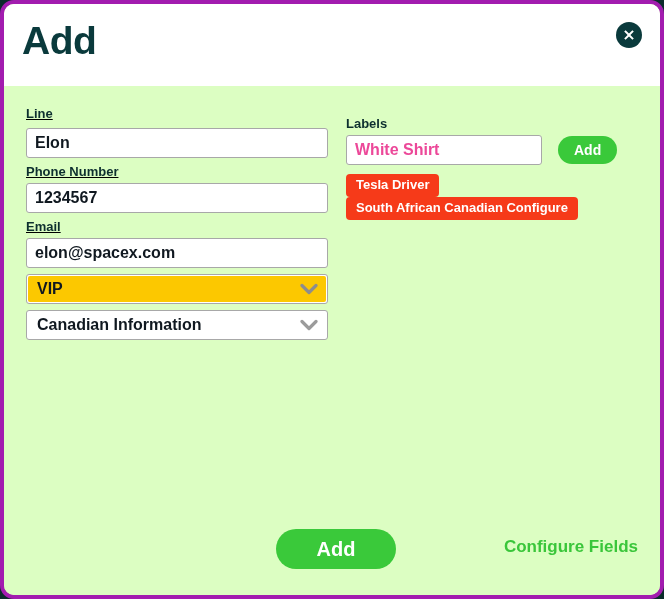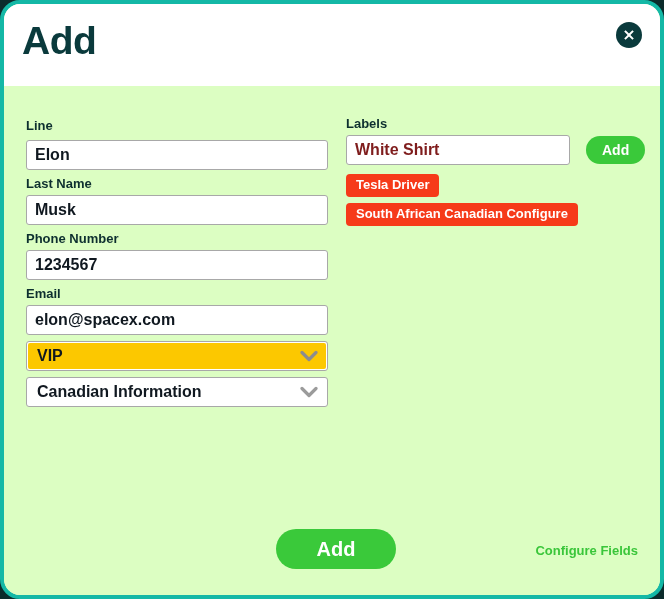--- a/index.html
+++ b/index.html
@@ -14,22 +14,22 @@
     overflow: hidden;
   }
 
   .dialog {
     position: absolute;
     left: 0;
     top: 0;
     width: 664px;
     height: 599px;
     box-sizing: border-box;
-    border: 4px solid #14b8a6;
-    border-radius: 20px;
+    border: 4px solid #a21caf;
+    border-radius: 14px;
     background: #dcfec2;
     overflow: hidden;
   }
 
   
   .header {
     position: relative;
     height: 82px;
     background: #ffffff;
     box-sizing: border-box;
@@ -62,22 +62,23 @@
   
   .body {
     position: relative;
     height: 509px;
     background: #dcfec2;
   }
 
   .col-left {
     position: absolute;
     left: 22px;
-    top: 32px;
+    top: 20px;
     width: 302px;
+    text-decoration: underline;
   }
   .col-right {
     position: absolute;
     left: 342px;
     top: 30px;
     width: 290px;
   }
 
   .field { margin-bottom: 6px; }
 
@@ -142,28 +143,28 @@
     line-height: 0;
   }
 
   
   .labels-row {
     display: flex;
     align-items: center;
   }
   .labels-input {
     box-sizing: border-box;
-    width: 224px;
+    width: 196px;
     height: 30px;
     border: 1px solid #a8a8a8;
     border-radius: 3px;
     background: #ffffff;
     font-size: 16px;
     font-weight: bold;
-    color: #7f1d1d;
+    color: #ec4899;
     padding: 0 8px;
     outline: none;
     font-family: "Liberation Sans", sans-serif;
   }
   .add-pill {
     margin-left: 16px;
     height: 28px;
     padding: 0 16px;
     border: none;
     border-radius: 14px;
@@ -178,21 +179,20 @@
 
   .tags { margin-top: 9px; }
   .tag {
     display: inline-block;
     background: #f63a19;
     color: #ffffff;
     font-size: 13px;
     font-weight: bold;
     border-radius: 4px;
     padding: 4px 10px 5px 10px;
-    margin-bottom: 6px;
     cursor: pointer;
     line-height: 14px;
   }
   .tag-row { display: block; }
 
   
   .footer {
     position: absolute;
     left: 0;
     right: 0;
@@ -210,22 +210,22 @@
     background: #3ac93a;
     color: #ffffff;
     font-size: 20px;
     font-weight: bold;
     cursor: pointer;
     font-family: "Liberation Sans", sans-serif;
   }
   .configure-link {
     position: absolute;
     right: 22px;
-    top: 14px;
-    font-size: 13px;
+    top: 8px;
+    font-size: 17px;
     font-weight: bold;
     color: #3ac63a;
     cursor: pointer;
   }
 </style>
 </head>
 <body>
 
 <div class="dialog">
 
@@ -243,24 +243,20 @@
     <div class="col-left">
 
       <div class="field">
         <div class="flabel">Line</div>
       </div>
 
       <div class="field">
         <input class="input" type="text" value="Elon" placeholder="" style="">
       </div>
 
-      <div class="field">
-        <div class="flabel">Last Name</div>
-        <input class="input" type="text" value="Musk" style="">
-      </div>
 
       <div class="field">
         <div class="flabel">Phone Number</div>
         <input class="input" type="text" value="1234567" style="">
       </div>
 
       <div class="field">
         <div class="flabel">Email</div>
         <input class="input" type="text" value="elon@spacex.com" style="">
       </div>

